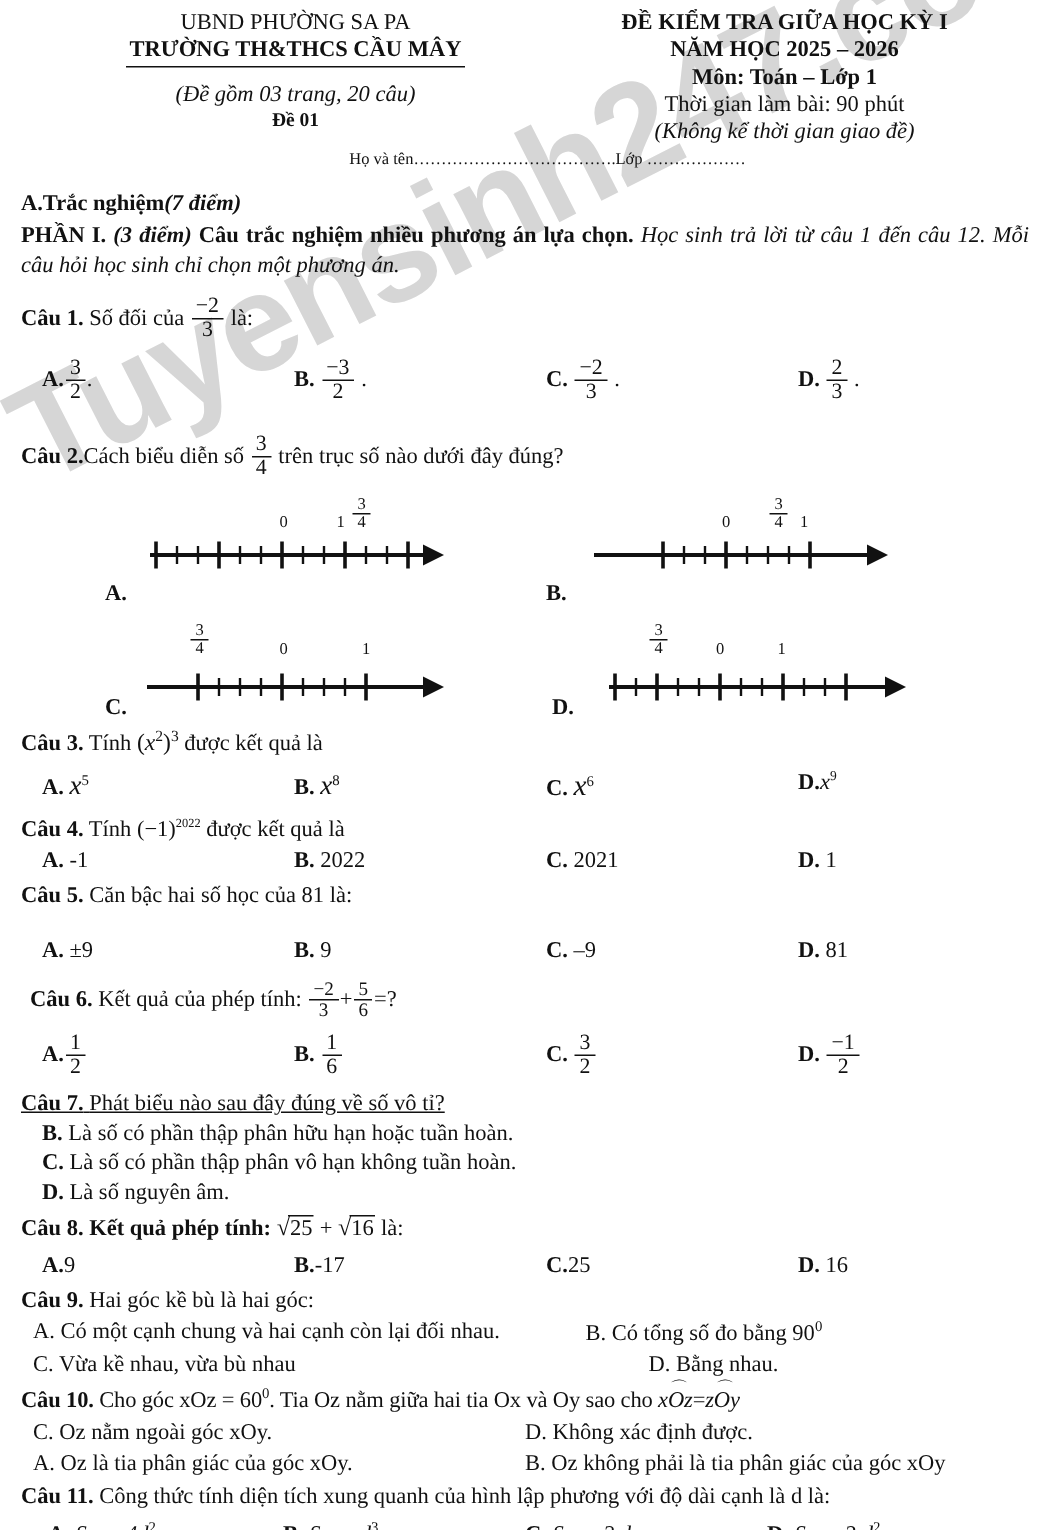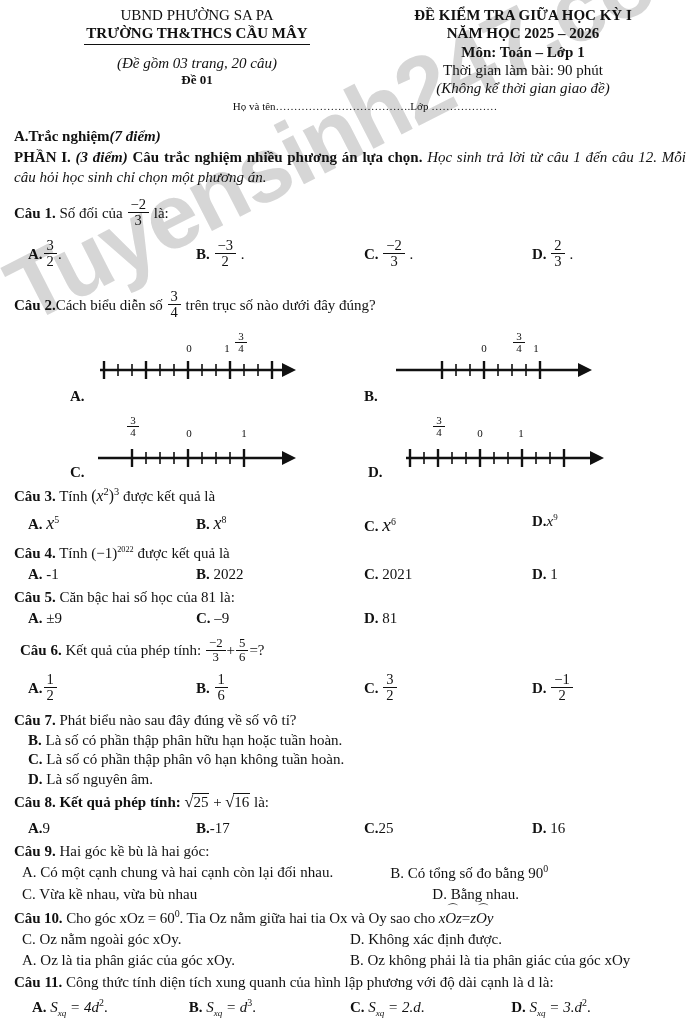--- a/index.html
+++ b/index.html
@@ -302,39 +302,40 @@
       <div class="opt opt-25 opt-pad"><span class="b">A.</span> <span>-1</span></div>
       <div class="opt opt-25 opt-pad"><span class="b">B.</span> <span>2022</span></div>
       <div class="opt opt-25 opt-pad"><span class="b">C.</span> <span>2021</span></div>
       <div class="opt opt-25 opt-pad"><span class="b">D.</span> <span>1</span></div>
     </div>
 
     <div class="q" style="margin-top:3px;">
       <span class="qlabel">Câu 5.</span>
       <span>Căn bậc hai số học của 81 là:</span>
     </div>
-    <div class="opts" style="margin-top:2px;">
+    <div class="opts" style="margin-top:18px;justify-content:flex-end;">
       <div class="opt opt-25 opt-pad"><span class="b">A.</span> <span>±9</span></div>
+      <div class="opt opt-25 opt-pad"><span class="b">B.</span> <span>9</span></div>
       <div class="opt opt-25 opt-pad"><span class="b">C.</span> <span>–9</span></div>
       <div class="opt opt-25 opt-pad"><span class="b">D.</span> <span>81</span></div>
     </div>
 
     <div class="q" style="margin-top:8px; padding-left:6px;">
       <span class="qlabel">Câu 6.</span>
       <span>Kết quả của phép tính:</span>
       <span class="frac sm"><span class="num">−2</span><span class="den">3</span></span><span>+</span><span class="frac sm"><span class="num">5</span><span class="den">6</span></span><span>=?</span>
     </div>
     <div class="opts" style="margin-top:8px;">
       <div class="opt opt-25 opt-pad"><span class="b">A.</span><span class="frac"><span class="num">1</span><span class="den">2</span></span></div>
       <div class="opt opt-25 opt-pad"><span class="b">B.</span> <span class="frac"><span class="num">1</span><span class="den">6</span></span></div>
       <div class="opt opt-25 opt-pad"><span class="b">C.</span> <span class="frac"><span class="num">3</span><span class="den">2</span></span></div>
       <div class="opt opt-25 opt-pad"><span class="b">D.</span> <span class="frac"><span class="num">−1</span><span class="den">2</span></span></div>
     </div>
 
-    <div class="q" style="margin-top:8px;">
+    <div class="q" style="margin-top:8px;text-decoration:underline;">
       <span class="qlabel">Câu 7.</span>
       <span>Phát biểu nào sau đây đúng về số vô tỉ?</span>
     </div>
     <div class="opt" style="padding-left:14px;"><span class="b">B.</span> <span>Là số có phần thập phân hữu hạn hoặc tuần hoàn.</span></div>
     <div class="opt" style="padding-left:14px;"><span class="b">C.</span> <span>Là số có phần thập phân vô hạn không tuần hoàn.</span></div>
     <div class="opt" style="padding-left:14px;"><span class="b">D.</span> <span>Là số nguyên âm.</span></div>
 
     <div class="q" style="margin-top:3px;">
       <span class="qlabel">Câu 8</span><span class="b">. Kết quả phép tính:</span>
       <span class="sqrt"><span class="rad">√</span><span class="rnd">25</span></span>

